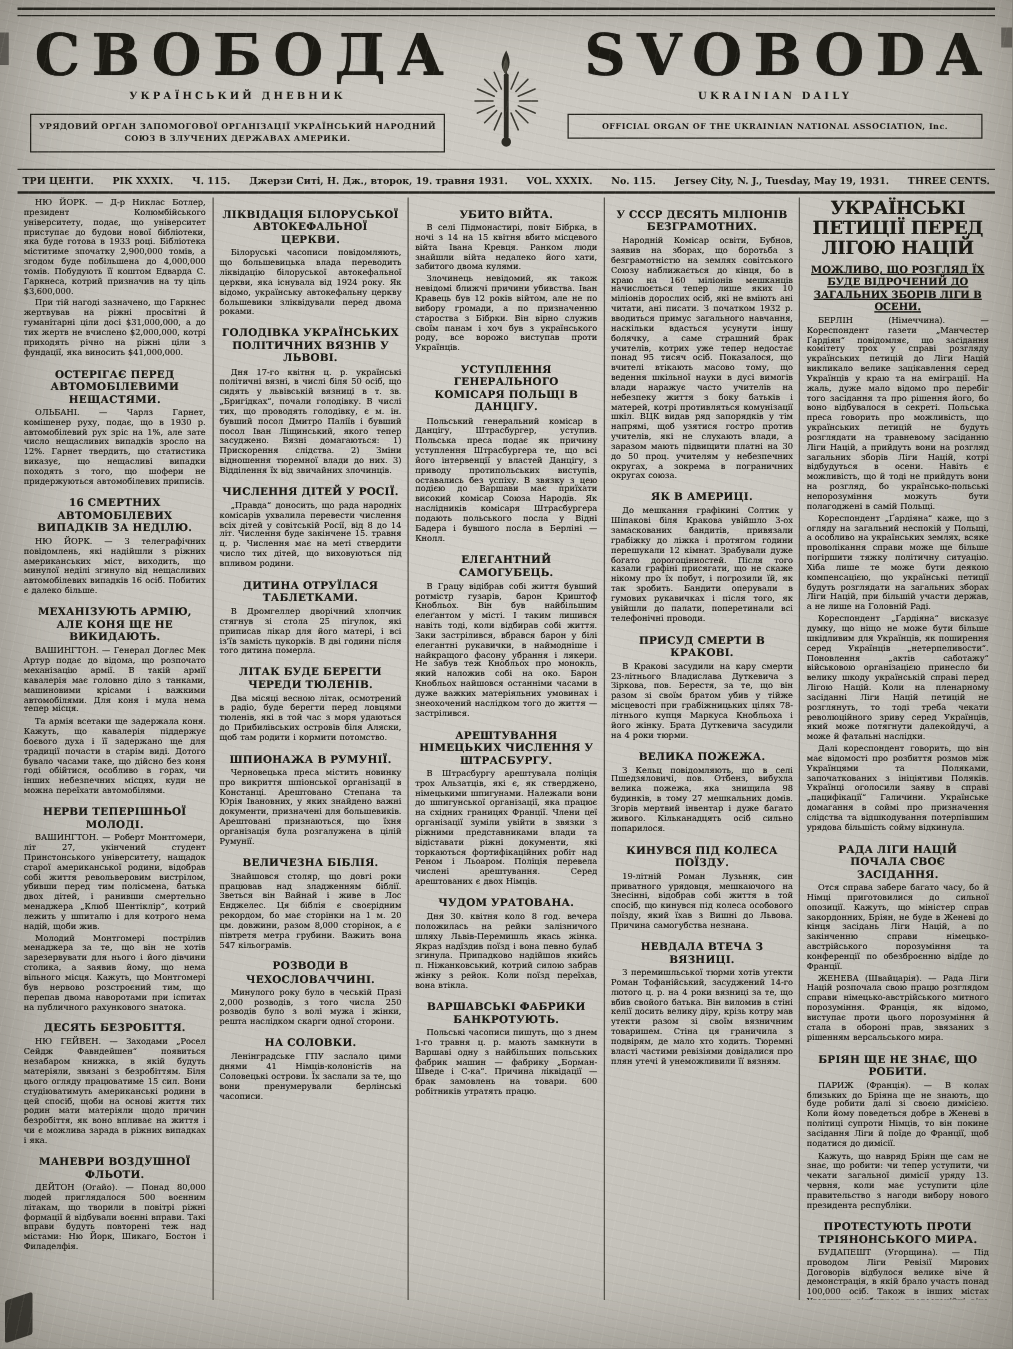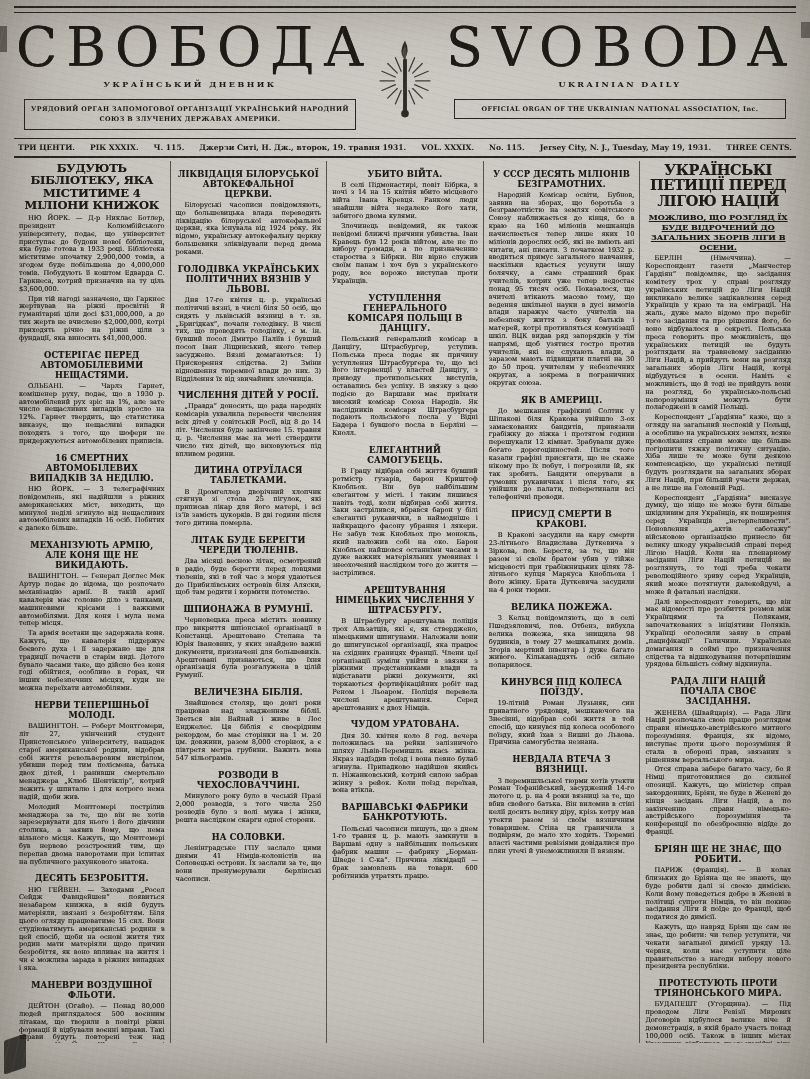--- a/index.html
+++ b/index.html
@@ -8,22 +8,22 @@
     background: radial-gradient(ellipse at 50% 38%, #d3d0c9 0%, #c8c5be 55%, #b5b2aa 100%);
     box-shadow: inset 0 0 70px rgba(55,50,40,.38);
     font-family:"DejaVu Serif","Liberation Serif",serif;
     color:#1b1a14; overflow:hidden;
   }
   .inner { position:absolute; left:14px; right:14px; top:6px; bottom:4px; }
   .top-rules { border-top:2px solid #26251f; border-bottom:1px solid #26251f; height:4px; }
   
   .masthead { display:flex; align-items:flex-start; justify-content:space-between; padding:8px 2px 2px; }
   .m-side { width:348px; text-align:center; }
-  .m-title { font-size:54px; font-weight:normal; letter-spacing:9px; line-height:1; white-space:nowrap;
-             text-shadow:0 0 .6px rgba(20,18,12,.8); }
+  .m-title { font-size:46px; font-weight:bold; letter-spacing:9px; line-height:1; white-space:nowrap;
+             text-shadow:0 0 .6px rgba(20,18,12,.8);text-align:right; }
   .m-sub { font-size:8px; font-weight:bold; letter-spacing:2.5px; margin-top:4px; }
   .m-box { border:1px solid #26251f; margin:10px 8px 0; padding:4px 6px; font-size:6.4px; font-weight:bold;
            line-height:1.6; letter-spacing:.4px; }
   .m-emblem { width:66px; padding-top:6px; display:flex; justify-content:center; }
   
   .dateline { margin-top:6px; border-top:1px solid #26251f; border-bottom:2.5px solid #26251f;
               display:flex; justify-content:space-between; align-items:center; gap:4px;
               padding:4px 4px; font-size:7.6px; font-weight:bold; white-space:nowrap; }
   
   .cols { display:flex; margin-top:3px; height:882px; text-shadow:0 0 .45px rgba(25,23,16,.5); }
@@ -103,21 +103,20 @@
       <span>Джерзи Ситі, Н. Дж., второк, 19. травня 1931.</span>
       <span>VOL. XXXIX.</span>
       <span>No. 115.</span>
       <span>Jersey City, N. J., Tuesday, May 19, 1931.</span>
       <span>THREE CENTS.</span>
     </div>
 
     <div class="cols">
       <div class="col">
           <div class="art lead1">
-            <h3>БУДУЮТЬ БІБЛІОТЕКУ, ЯКА МІСТИТИМЕ 4 МІЛІОНИ КНИЖОК</h3>
             <p>НЮ ЙОРК. — Д-р Никлас Ботлер, президент Колюмбійського університету, подає, що університет приступає до будови нової бібліотеки, яка буде готова в 1933 році. Бібліотека міститиме зпочатку 2,900,000 томів, а згодом буде побільшена до 4,000,000 томів. Побудують її коштом Едварда С. Гаркнеса, котрий призначив на ту ціль $3,600,000.</p>
             <p>При тій нагоді зазначено, що Гаркнес жертвував на ріжні просвітні й гуманітарні ціли досі $31,000,000, а до тих жертв не вчислено $2,000,000, котрі приходять річно на ріжні ціли з фундації, яка виносить $41,000,000.</p>
           </div>
           <div class="art">
             <h3>ОСТЕРІГАЄ ПЕРЕД АВТОМОБІЛЕВИМИ НЕЩАСТЯМИ.</h3>
             <p>ОЛЬБАНІ. — Чарлз Гарнет, комішенер руху, подає, що в 1930 р. автомобілевий рух зріс на 1%, але зате число нещасливих випадків зросло на 12%. Гарнет твердить, що статистика виказує, що нещасливі випадки походять з того, що шофери не придержуються автомобілевих приписів.</p>
           </div>
           <div class="art">
             <h3>16 СМЕРТНИХ АВТОМОБІЛЕВИХ ВИПАДКІВ ЗА НЕДІЛЮ.</h3>
             <p>НЮ ЙОРК. — З телеграфічних повідомлень, які надійшли з ріжних американських міст, виходить, що минулої неділі згинуло від нещасливих автомобілевих випадків 16 осіб. Побитих є далеко більше.</p>
@@ -236,22 +235,22 @@
           <div class="art lead5">
             <h3>УКРАЇНСЬКІ ПЕТИЦІЇ ПЕРЕД ЛІГОЮ НАЦІЙ</h3>
             <div class="sub">МОЖЛИВО, ЩО РОЗГЛЯД ЇХ БУДЕ ВІДРОЧЕНИЙ ДО ЗАГАЛЬНИХ ЗБОРІВ ЛІГИ В ОСЕНИ.</div>
             <p>БЕРЛІН (Німеччина). — Кореспондент газети „Манчестер Ґардіян“ повідомляє, що засідання комітету трох у справі розгляду українських петицій до Ліги Націй викликало велике зацікавлення серед Українців у краю та на еміграції. На жаль, дуже мало відомо про перебіг того засідання та про рішення його, бо воно відбувалося в секреті. Польська преса говорить про можливість, що українських петицій не будуть розглядати на травневому засіданню Ліги Націй, а прийдуть вони на розгляд загальних зборів Ліги Націй, котрі відбудуться в осени. Навіть є можливість, що й тоді не прийдуть вони на розгляд, бо українсько-польські непорозуміння можуть бути полагоджені в самій Польщі.</p>
             <p>Кореспондент „Ґардіяна“ каже, що з огляду на загальний неспокій у Польщі, а особливо на українських землях, всяке проволікання справи може ще більше погіршити тяжку політичну ситуацію. Хіба лише те може бути деякою компенсацією, що українські петиції будуть розглядати на загальних зборах Ліги Націй, при більшій участи держав, а не лише на Головній Раді.</p>
             <p>Кореспондент „Ґардіяна“ висказує думку, що ніщо не може бути більше шкідливим для Українців, як поширення серед Українців „нетерпеливости“. Поновлення „актів саботажу“ військовою організацією принесло би велику шкоду українській справі перед Лігою Націй. Коли на пленарному засіданні Ліги Націй петицій не розглянуть, то тоді треба чекати революційного зриву серед Українців, який може потягнути далекойдучі, а може й фатальні наслідки.</p>
             <p>Далі кореспондент говорить, що він має відомості про розбиття розмов між Українцями та Поляками, започаткованих з ініціятиви Поляків. Українці оголосили заяву в справі „пацифікації“ Галичини. Українське домагання в соймі про призначення слідства та відшкодування потерпівшим урядова більшість сойму відкинула.</p>
           </div>
           <div class="art">
             <h3>РАДА ЛІГИ НАЦІЙ ПОЧАЛА СВОЄ ЗАСІДАННЯ.</h3>
+            <p>Отся справа забере багато часу, бо й Німці приготовилися до сильної опозиції. Кажуть, що міністер справ закордонних, Бріян, не буде в Женеві до кінця засідань Ліги Націй, а по закінченню справи німецько-австрійського порозуміння та конференції по обезброєнню відїде до Франції.</p>
             <p>ЖЕНЕВА (Швайцарія). — Рада Ліги Націй розпочала свою працю розглядом справи німецько-австрійського митного порозуміння. Франція, як відомо, виступає проти цього порозуміння й стала в обороні прав, звязаних з рішенням версальського мира.</p>
-            <p>Отся справа забере багато часу, бо й Німці приготовилися до сильної опозиції. Кажуть, що міністер справ закордонних, Бріян, не буде в Женеві до кінця засідань Ліги Націй, а по закінченню справи німецько-австрійського порозуміння та конференції по обезброєнню відїде до Франції.</p>
           </div>
           <div class="art">
             <h3>БРІЯН ЩЕ НЕ ЗНАЄ, ЩО РОБИТИ.</h3>
             <p>ПАРИЖ (Франція). — В колах близьких до Бріяна ще не знають, що буде робити далі зі своєю димісією. Коли йому поведеться добре в Женеві в політиці супроти Німців, то він покине засідання Ліги й поїде до Франції, щоб податися до димісії.</p>
             <p>Кажуть, що навряд Бріян ще сам не знає, що робити: чи тепер уступити, чи чекати загальної димісії уряду 13. червня, коли має уступити ціле правительство з нагоди вибору нового президента республіки.</p>
           </div>
           <div class="art">
             <h3>ПРОТЕСТУЮТЬ ПРОТИ ТРІЯНОНСЬКОГО МИРА.</h3>
             <p>БУДАПЕШТ (Угорщина). — Під проводом Ліги Ревізії Мирових Договорів відбулося велике віче й демонстрація, в якій брало участь понад 100,000 осіб. Також в інших містах Угорщини відбулися протестаційні віча проти Тріянонського мира. В демонстраціях беруть участь, крім Угорців, Болгари, Італійці, Македонці й Словаки.</p>
           </div>

